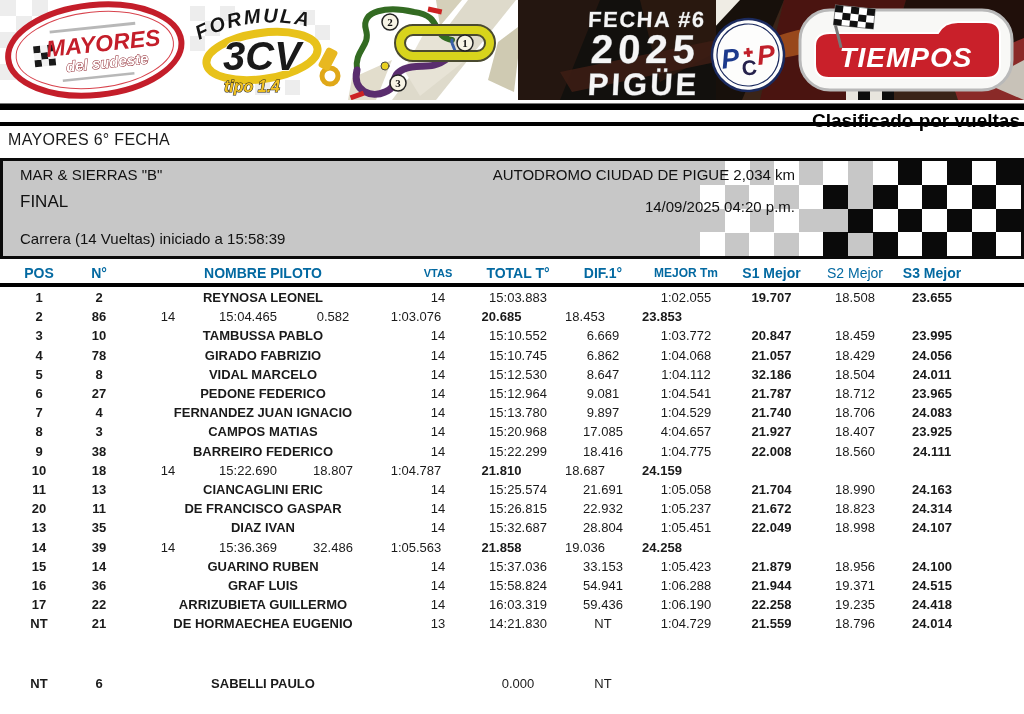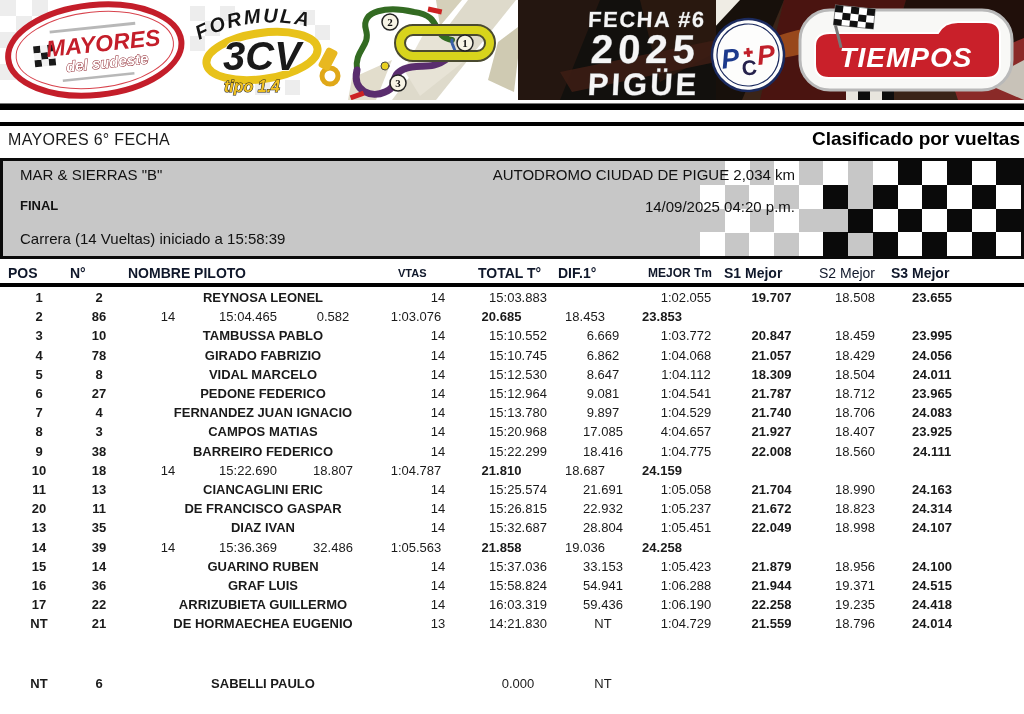--- a/index.html
+++ b/index.html
@@ -5,35 +5,35 @@
   * { margin:0; padding:0; box-sizing:border-box; }
   html,body { background:#fff; }
   .page {
     position:relative; width:1024px; height:714px; overflow:hidden;
     background:#fff; font-family:"Liberation Sans", sans-serif; color:#111;
   }
   .collage { position:absolute; left:0; top:0; width:1024px; height:100px; }
   .black-bar { position:absolute; left:0; top:103px; width:1024px; height:7px; background:#000; border-top:1px solid #777; }
   .title-line-top { position:absolute; left:0; top:122px; width:1024px; height:4px; background:#000; }
   .title-left { position:absolute; left:8px; top:131px; font-size:16px; color:#1a1a1a; letter-spacing:0.3px; }
-  .title-right { position:absolute; right:4px; top:128px; font-size:19px; font-weight:bold; color:#000; }
+  .title-right { position:absolute; right:4px; top:110px; font-size:19px; font-weight:bold; color:#000; }
   .info-box {
     position:absolute; left:0; top:158px; width:1024px; height:101px;
     background:#c7c7c7; border:3px solid #0a0a0a;
   }
   .info-l1 { position:absolute; left:20px; top:166px; font-size:15px; }
-  .info-l2 { position:absolute; left:20px; top:198px; font-size:13px;font-weight:bold; }
+  .info-l2 { position:absolute; left:20px; top:192px; font-size:17px; }
   .info-l3 { position:absolute; left:20px; top:230px; font-size:15px; }
   .info-r1 { position:absolute; right:229px; top:166px; font-size:15px; }
   .info-r2 { position:absolute; right:229px; top:198px; font-size:15px; }
   .checker { position:absolute; left:700px; top:161px; width:321px; height:95px; overflow:hidden; }
   .checker div { position:absolute; }
 
   .thead { position:absolute; left:8px; top:262px; width:1010px; display:flex; align-items:center; height:21px; }
-  .th { text-align:left; font-weight:bold; font-size:14px; color:#0f172a; }
+  .th { text-align:center; font-weight:bold; font-size:14px; color:#0369a1; }
   .head-line { position:absolute; left:0; top:283px; width:1024px; height:4px; background:#000; }
   .tbody { position:absolute; left:8px; top:288px; width:1010px; }
   .trow { display:flex; align-items:center; height:19.2px; }
   .c { text-align:center; font-size:13px; color:#1a1a1a; white-space:nowrap; }
   .pos   { width:62px;  font-weight:bold; }
   .num   { width:58px;  font-weight:bold; }
   .name  { width:270px; font-weight:bold; }
   .vtas  { width:80px; }
   .total { width:80px; }
   .dif   { width:90px; }
@@ -317,21 +317,21 @@
         <span class="c s3">24.056</span>
       </div>
       <div class="trow">
         <span class="c pos">5</span>
         <span class="c num">8</span>
         <span class="c name">VIDAL MARCELO</span>
         <span class="c vtas">14</span>
         <span class="c total">15:12.530</span>
         <span class="c dif">8.647</span>
         <span class="c mejor">1:04.112</span>
-        <span class="c s1">18.309</span>
+        <span class="c s1">32.186</span>
         <span class="c s2">18.504</span>
         <span class="c s3">24.011</span>
       </div>
       <div class="trow">
         <span class="c pos">6</span>
         <span class="c num">27</span>
         <span class="c name">PEDONE FEDERICO</span>
         <span class="c vtas">14</span>
         <span class="c total">15:12.964</span>
         <span class="c dif">9.081</span>

